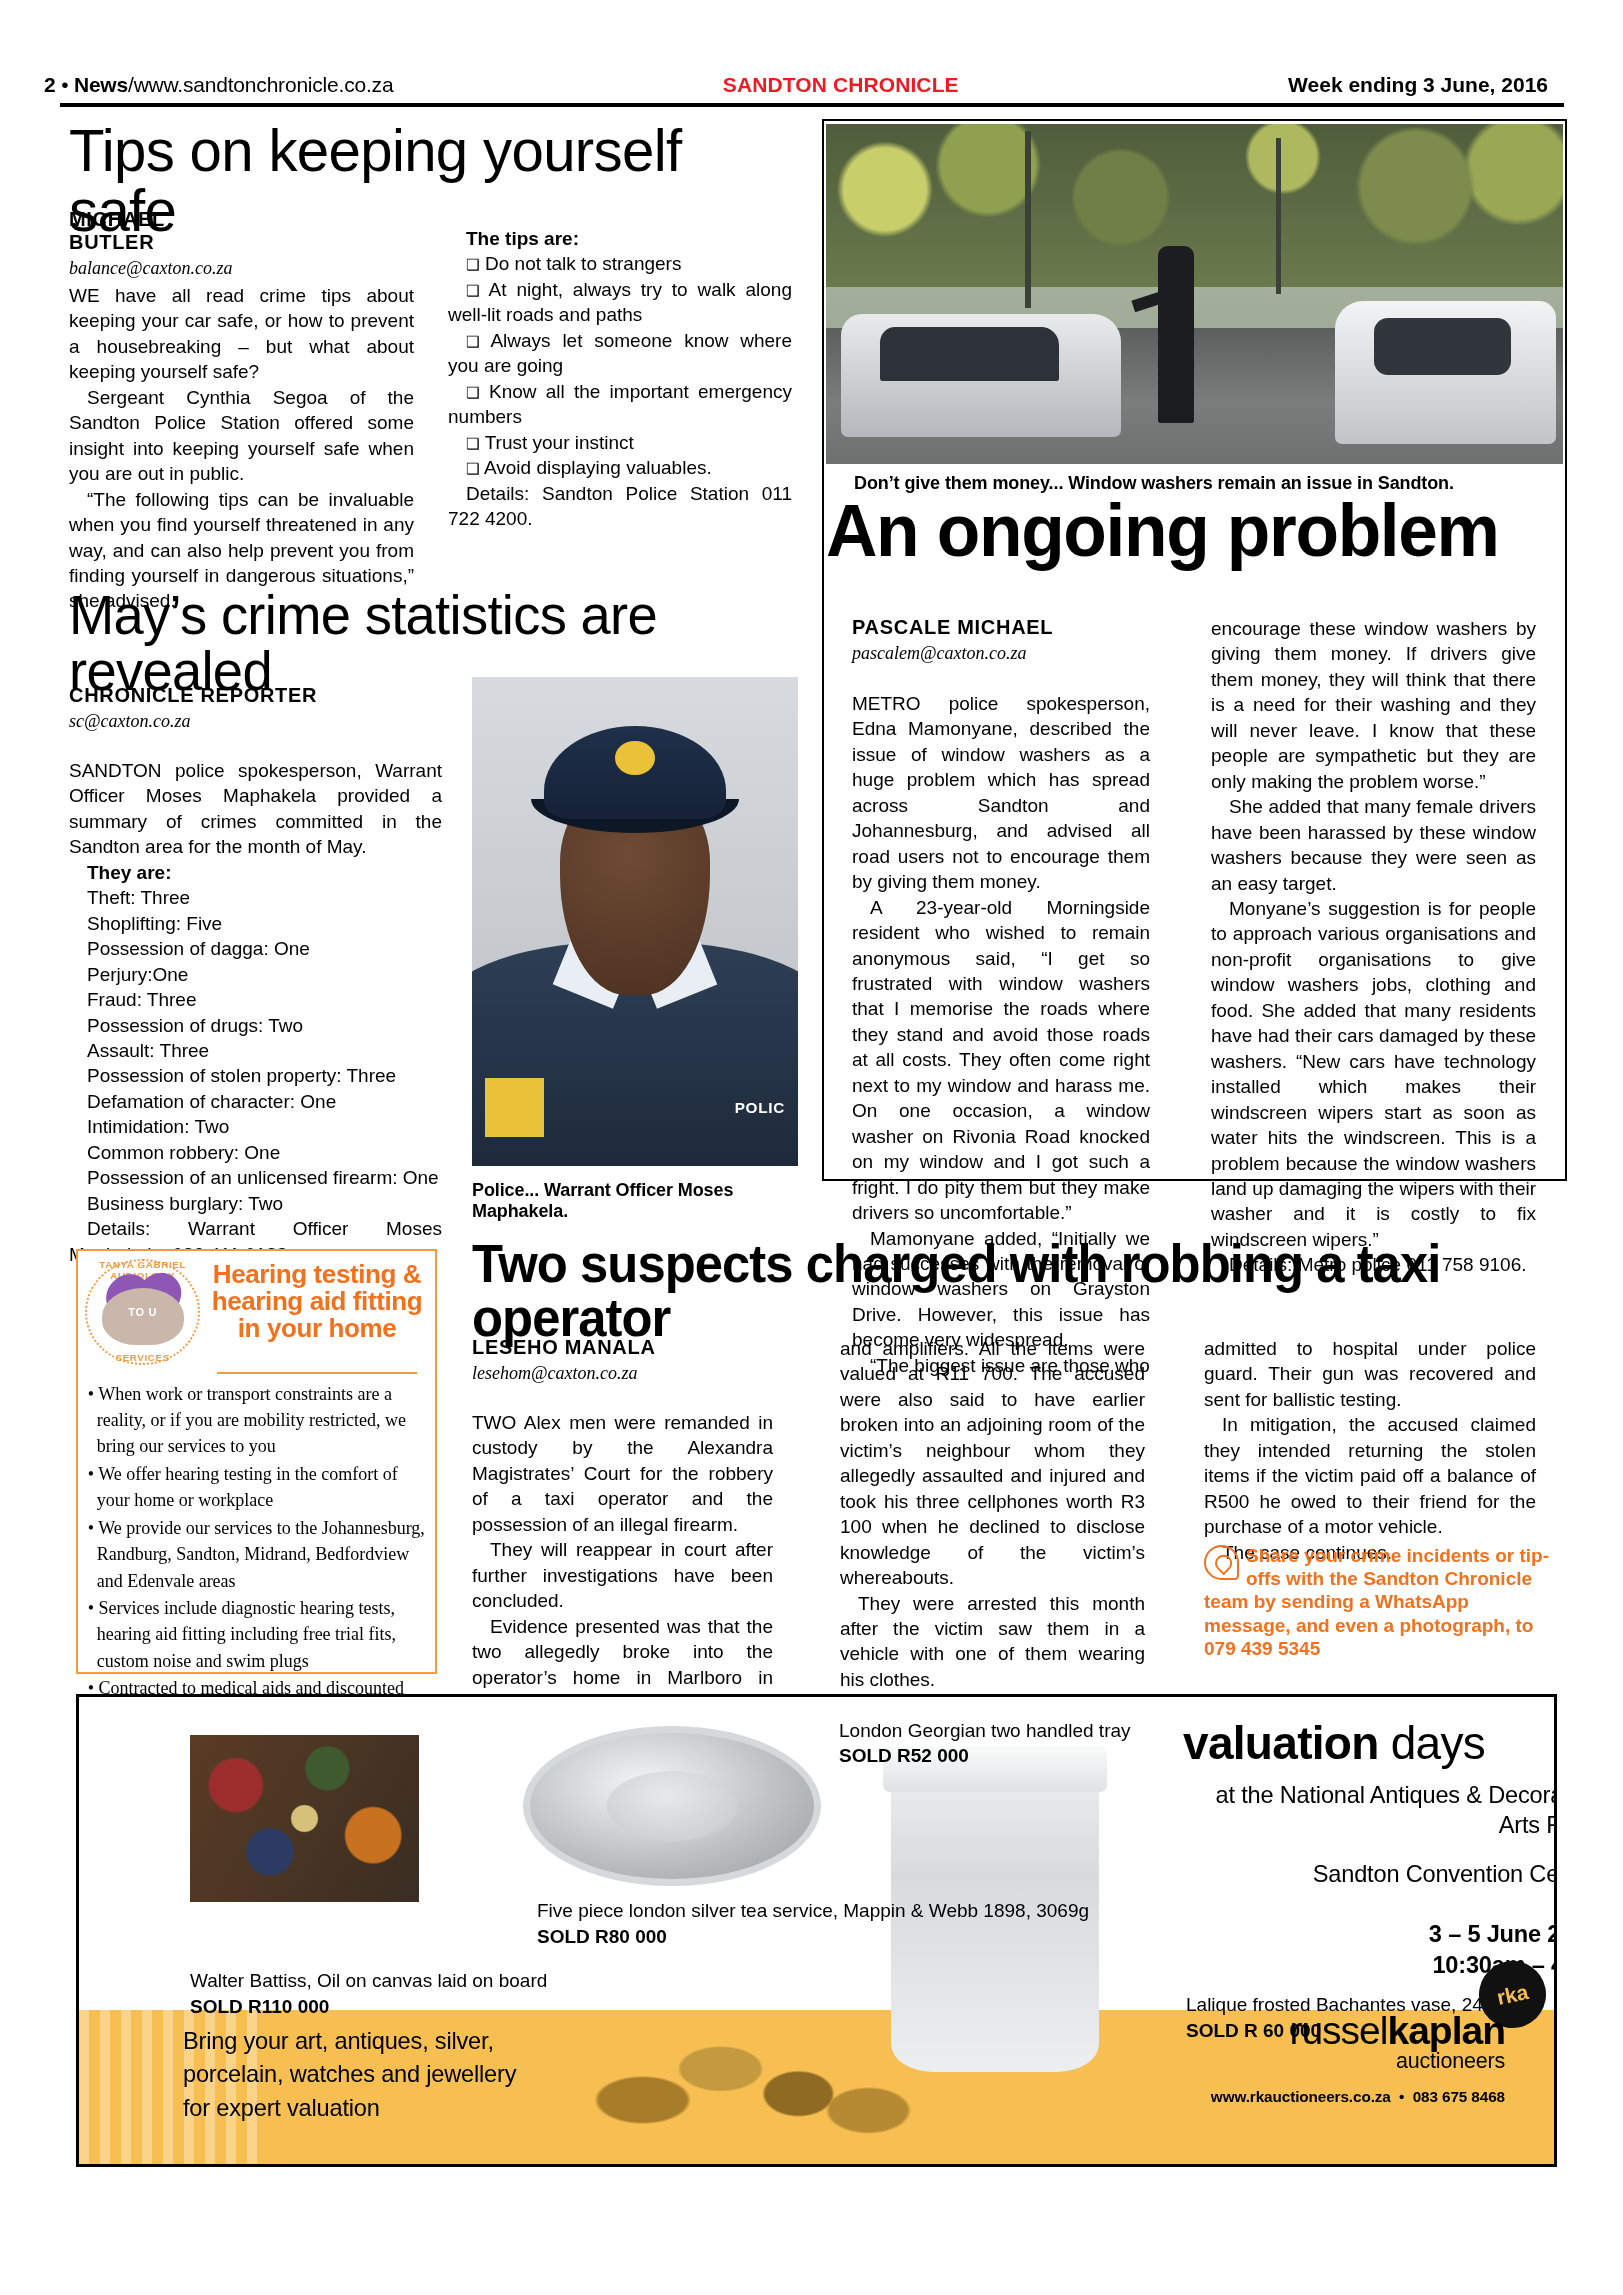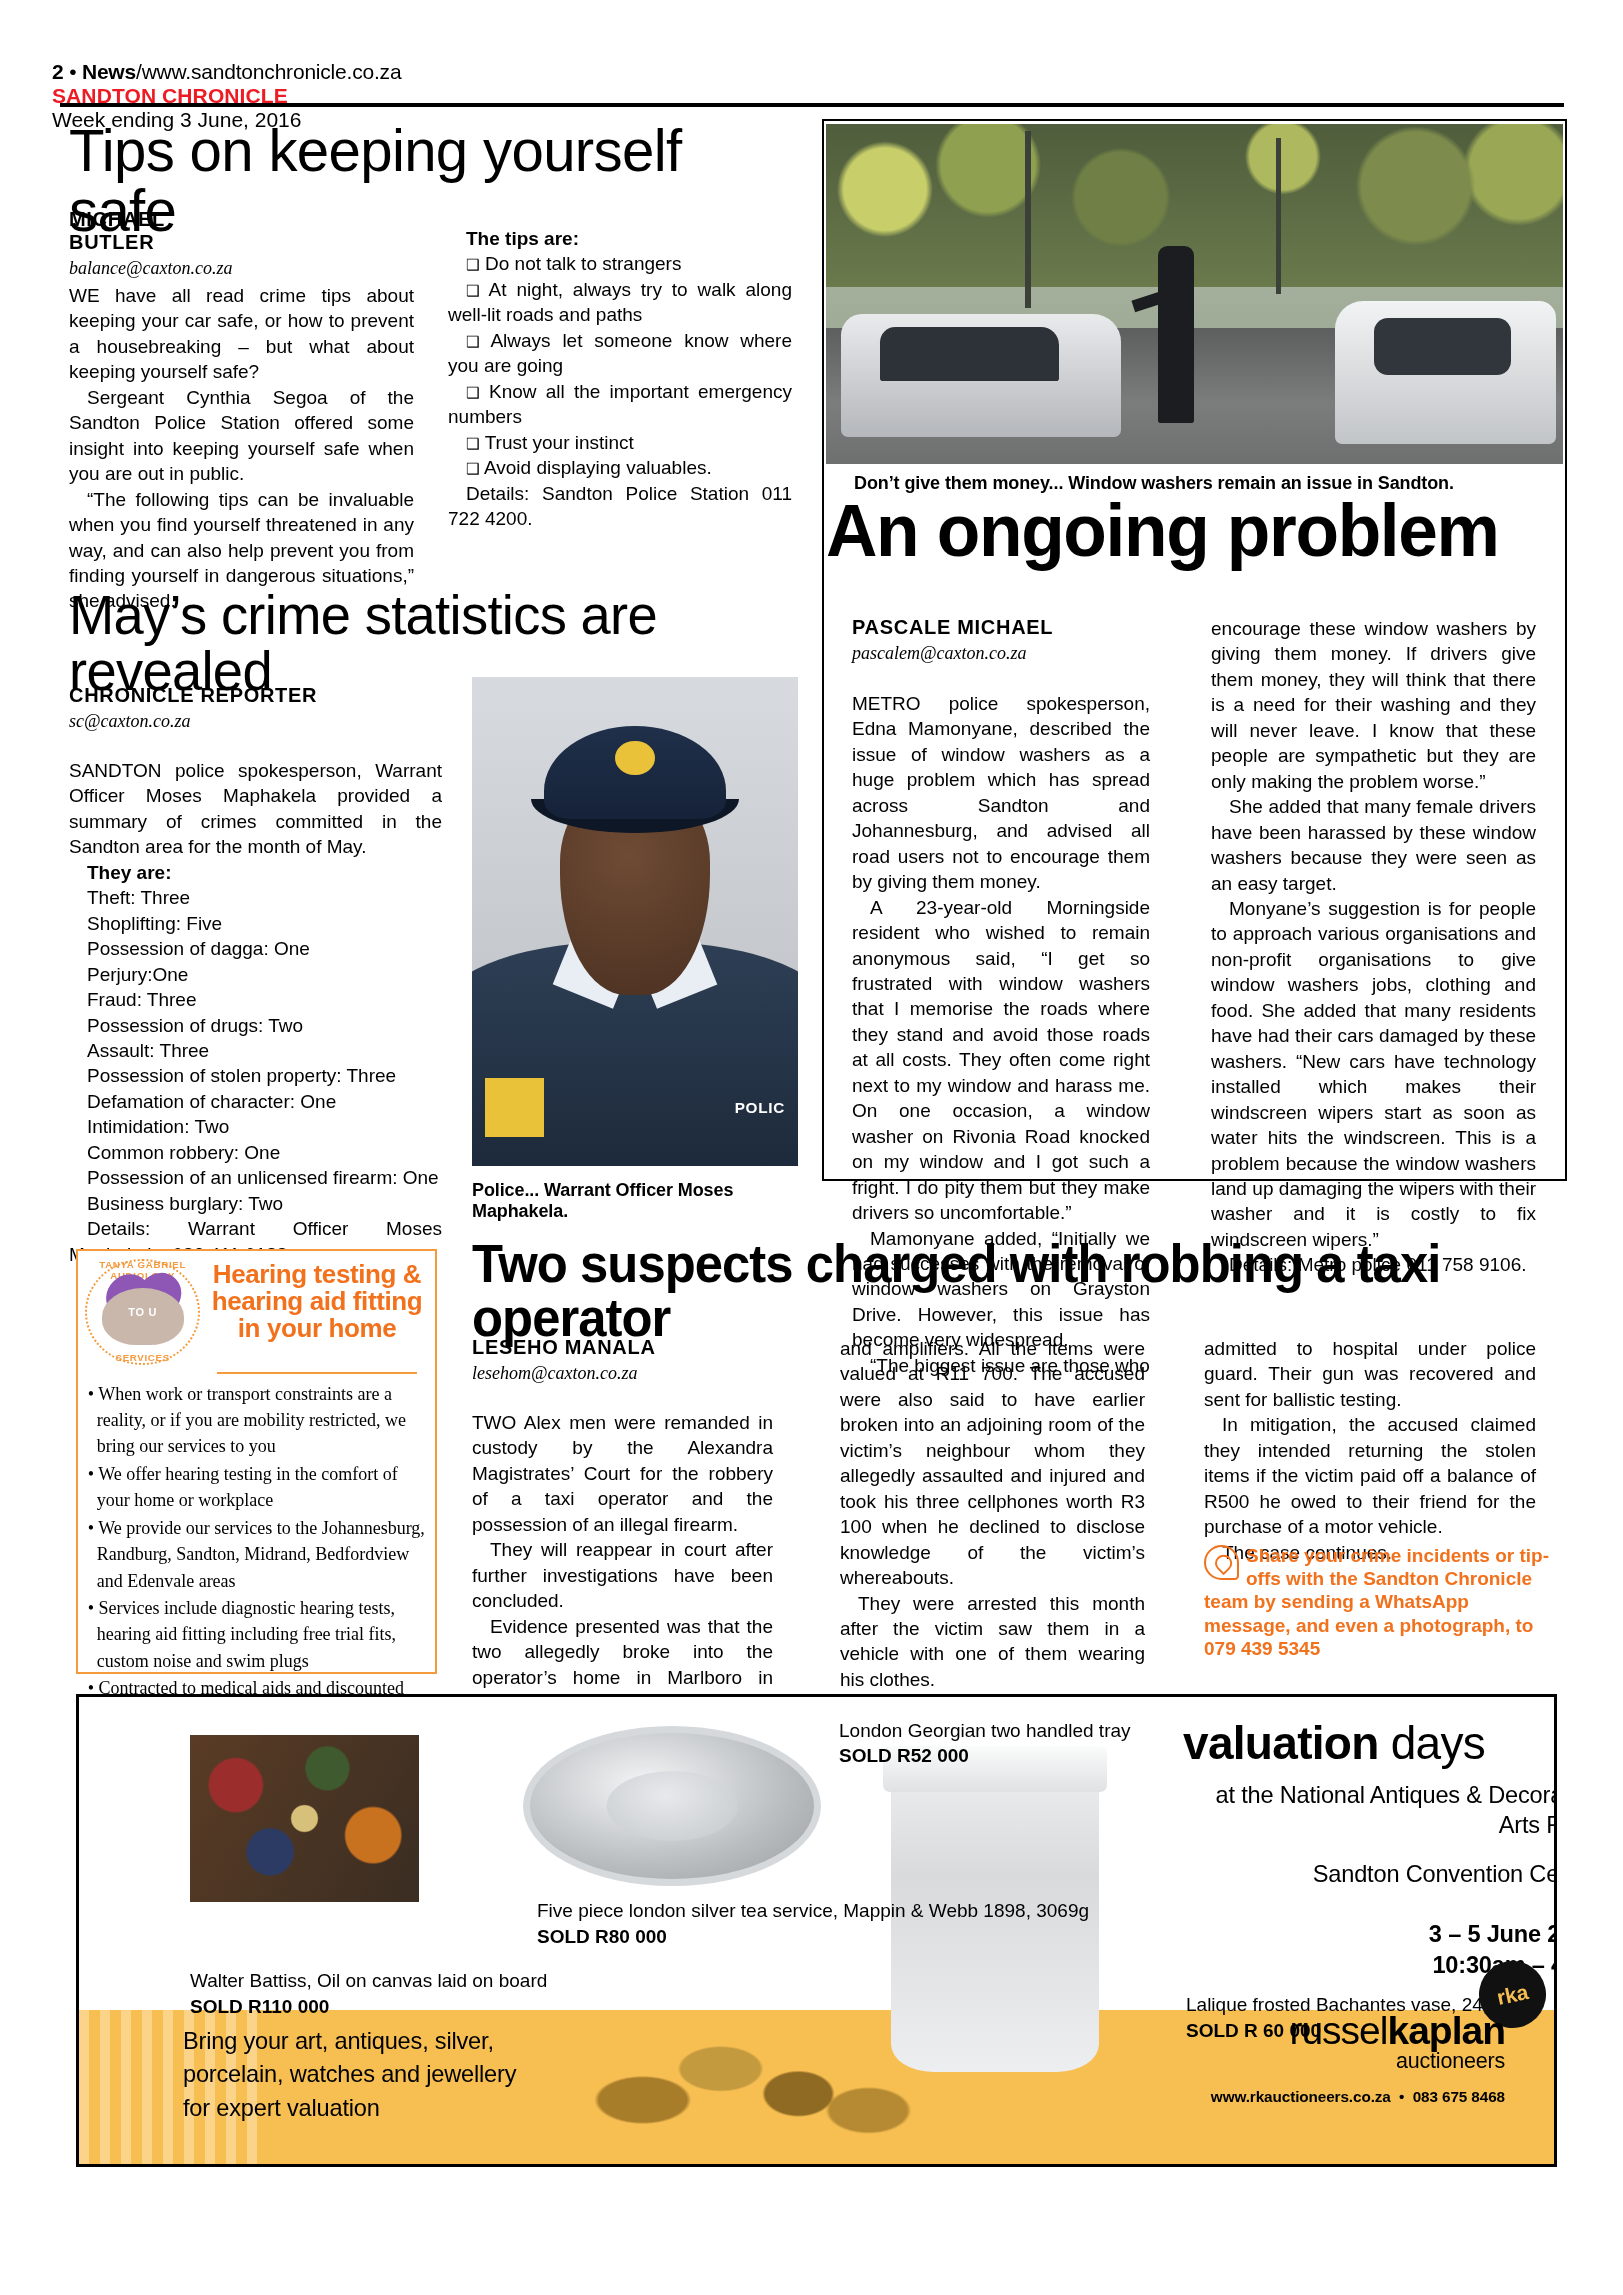--- a/index.html
+++ b/index.html
@@ -10,28 +10,28 @@
     width: 1624px; height: 2295px;
     font-family: "Liberation Sans", sans-serif;
     color: #000;
     position: relative;
     overflow: hidden;
   }
   .page { position: absolute; inset: 0; }
 
   
   .masthead {
-    position: absolute; left: 52px; top: 60px; width: 1504px; height: 37px;
-    display: flex; align-items: flex-start; justify-content: space-between; flex-direction: column;
+    position: absolute; left: 44px; top: 60px; width: 1504px; height: 37px;
+    display: flex; align-items: flex-end; justify-content: space-between;
   }
   .mast-left { font-size: 21px; font-weight: bold; letter-spacing: -0.2px; }
   .mast-left .sep { font-weight: normal; }
   .mast-left .url { font-weight: normal; }
   .mast-center { font-size: 21px; font-weight: bold; color: #ed1c24; letter-spacing: 0.1px; }
-  .mast-right { font-size: 21px; font-weight: normal; }
+  .mast-right { font-size: 21px; font-weight: bold; }
   .mast-rule {
     position: absolute; left: 60px; top: 103px; width: 1504px; height: 3.5px; background: #000;
   }
 
   
   .hl {
     font-family: "Liberation Sans Narrow", "Liberation Sans", sans-serif;
     font-weight: normal;
     letter-spacing: -0.7px;
     line-height: 1;

